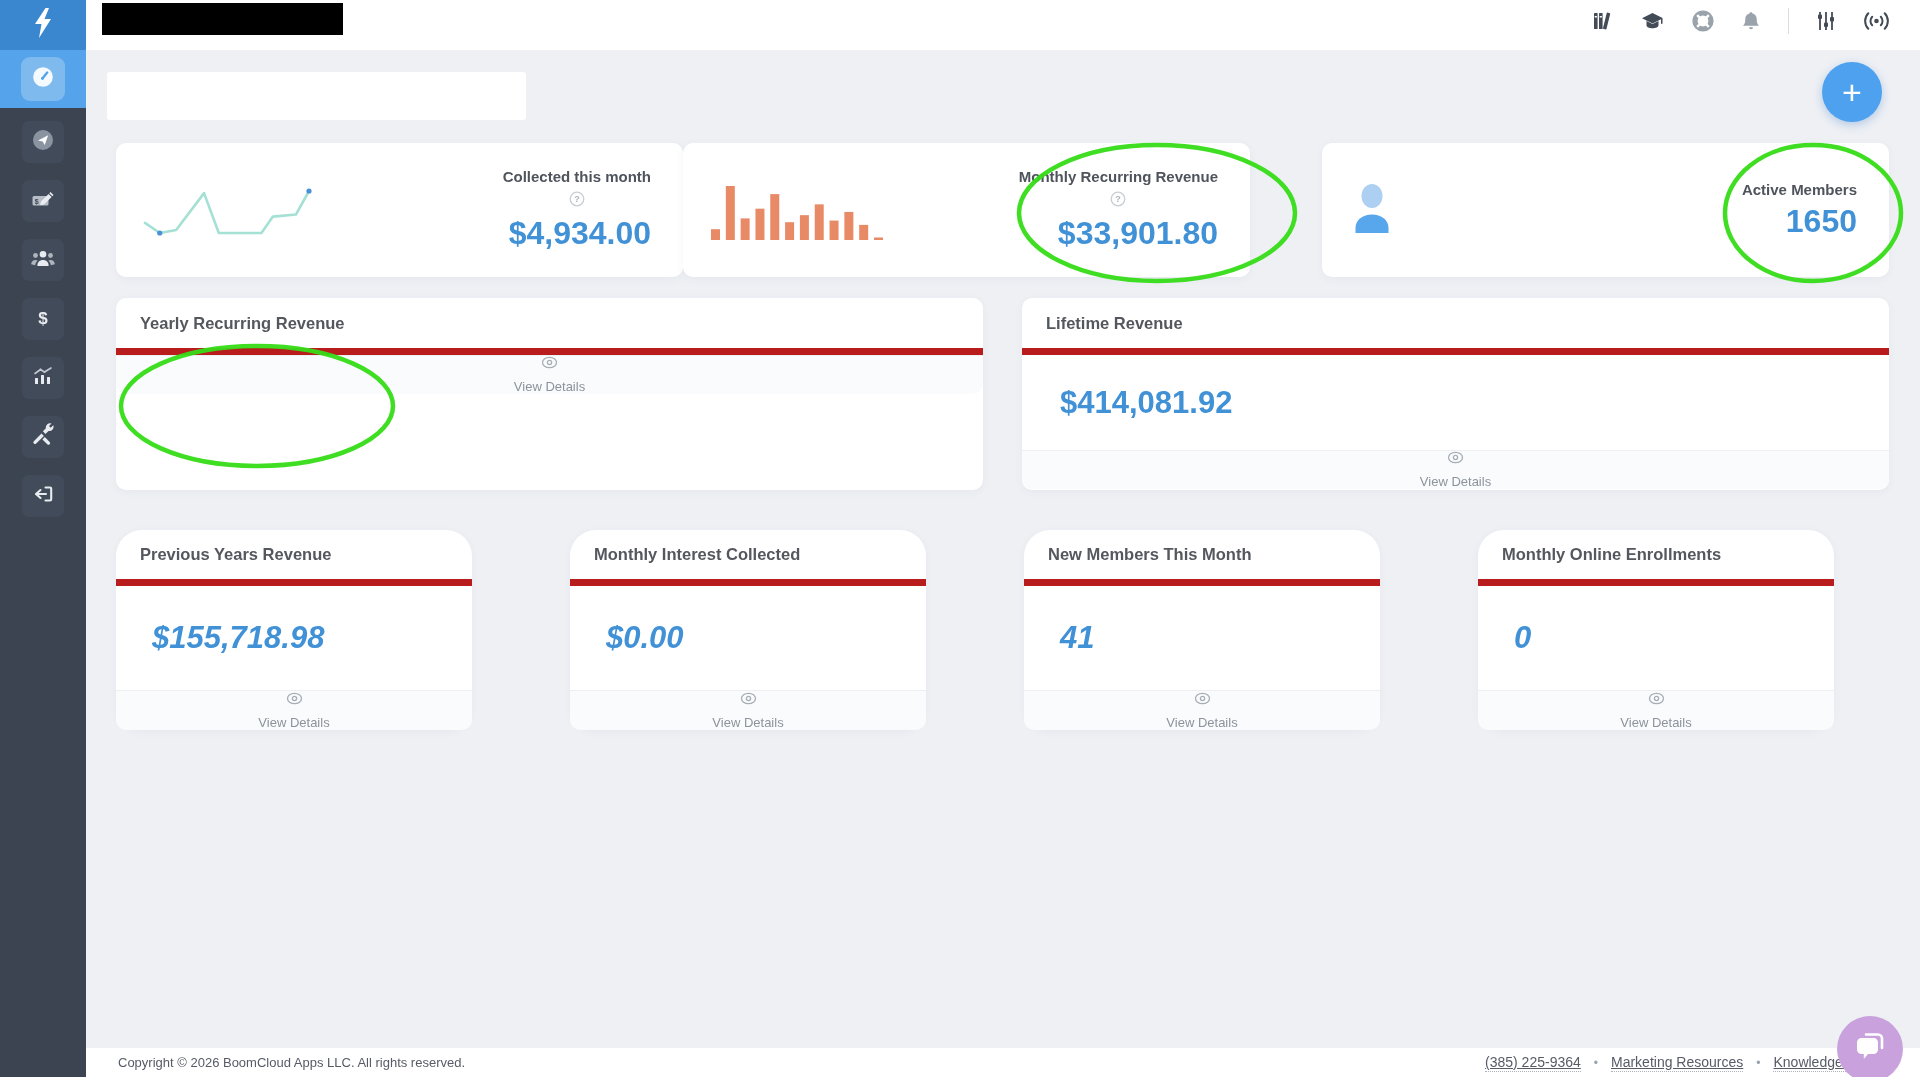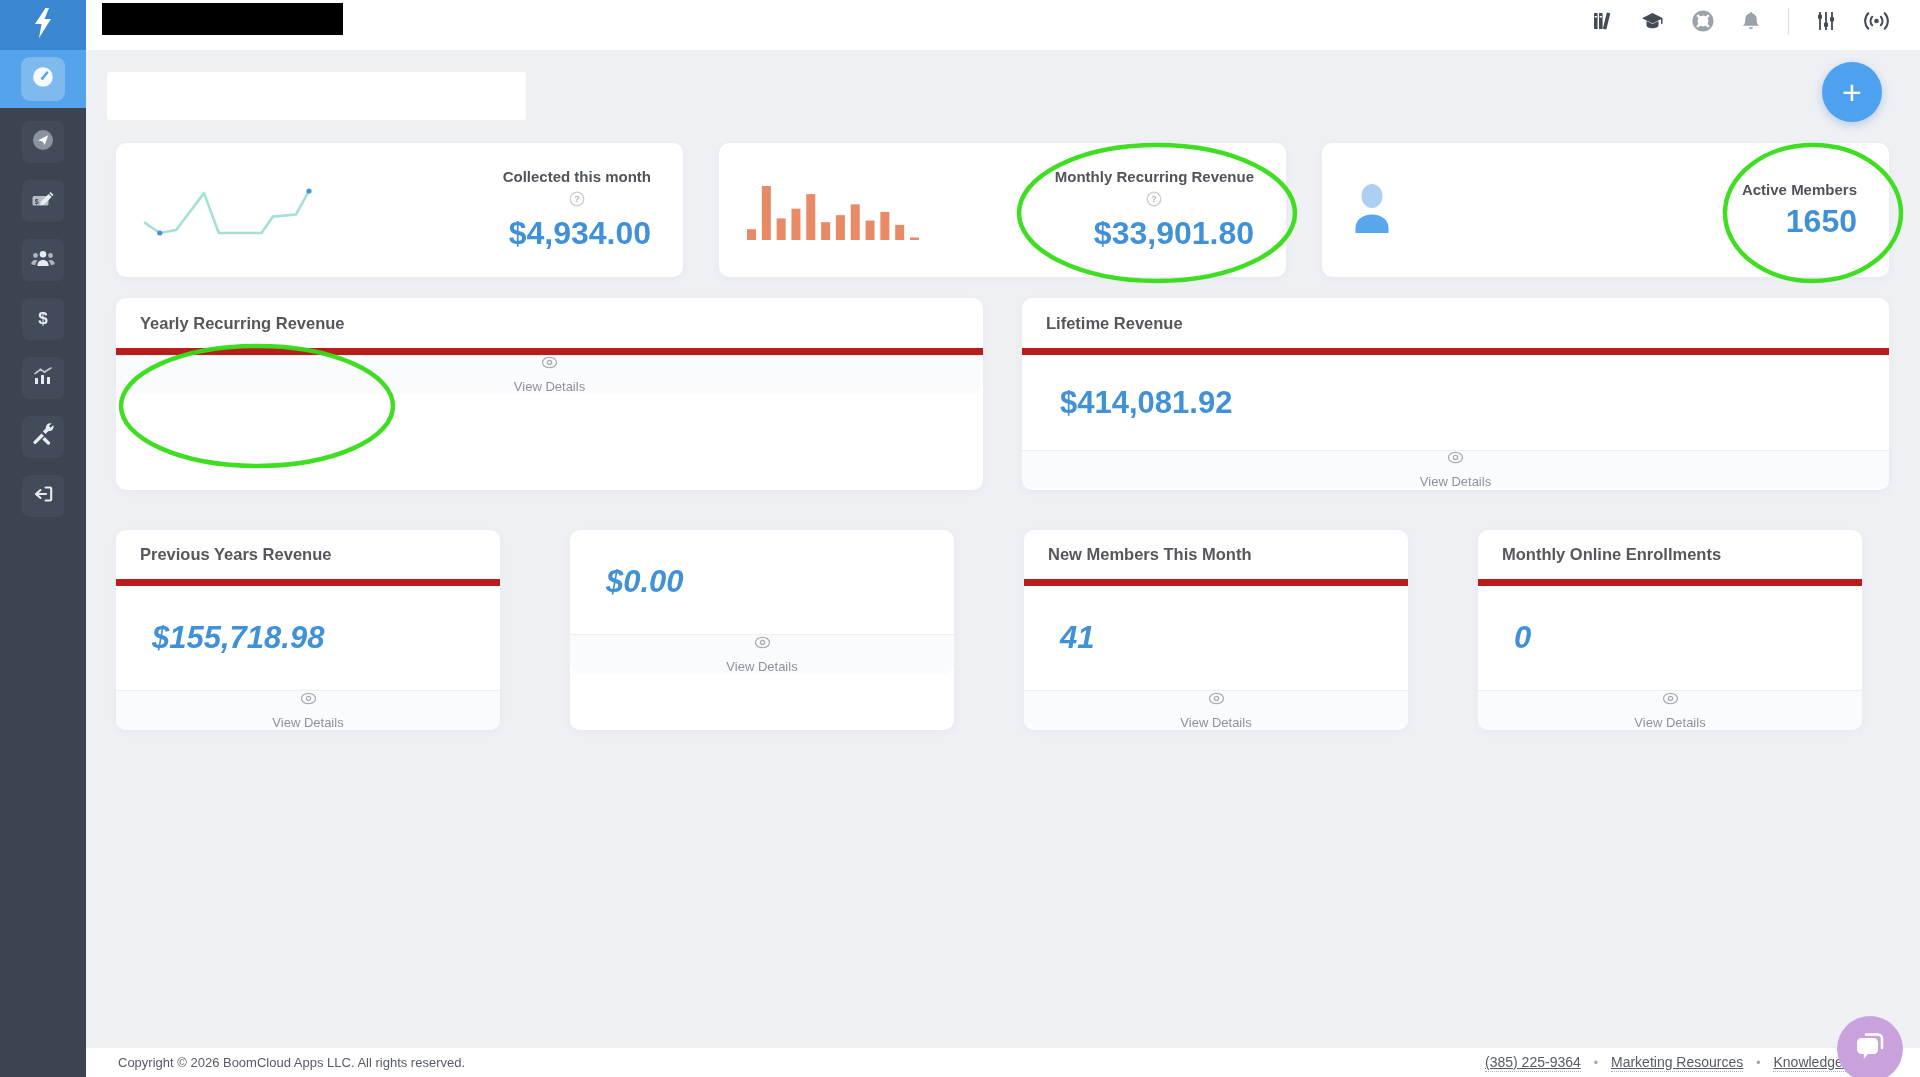--- a/index.html
+++ b/index.html
@@ -46,21 +46,21 @@
   
   .hcard .card-head { display:flex; align-items:center; padding:0 24px; font-size:16.5px; font-weight:700; color:#54575D; border-bottom:7px solid #b91c1c; }
   .hcard .card-body { display:flex; align-items:center; font-size:31px; font-weight:700; color:#4191D6; }
   .hcard .card-foot { display:flex; align-items:center; justify-content:flex-end; gap:7px; padding:0 26px;
                       background:#FAFBFC; border-top:1px solid #EDEFF2; border-radius:0 0 10px 10px;
                       color:#8D939C; font-size:13px; cursor:pointer;flex-direction:column; }
   .r2 { top:298px; height:192px; width:867px; }
   .r2 .card-head { height:57px; }
   .r2 .card-body { height:95px; padding:0 38px; }
   .r2 .card-foot { height:39px; }
-  .r3 { top:530px; height:200px; width:384px; }
+  .r3 { top:530px; height:200px; width:356px;border-radius:26px; }
   .r3 .card-head { height:56px; }
   .r3 .card-body { height:104px; padding:0 36px;font-style:italic; }
   .r3 .card-foot { height:40px; }
 
   
   .footer { position:absolute; left:86px; right:0; bottom:0; height:29px; background:#fff;
             display:flex; align-items:center; justify-content:space-between; padding:0 64px 0 32px; z-index:5; }
   .footer .copy { font-size:13px; color:#565B66; }
   .footer .links { display:flex; align-items:center; gap:13px; font-size:14px; color:#565B66; }
   .footer .flink { border-bottom:1px dotted #ADB3BC; padding-bottom:1px; cursor:pointer;text-decoration:underline; }
@@ -252,21 +252,21 @@
         <svg width="16" height="16" viewBox="0 0 16 16">
             <circle cx="8" cy="8" r="6.8" fill="none" stroke="#C9CED5" stroke-width="1.3"></circle>
             <text x="8" y="11.2" text-anchor="middle" font-size="9" fill="#AEB4BC">?</text>
           </svg>
       </span>
     </div>
     <div class="stat-value">$4,934.00</div>
   </div>
 </div>
 
-<div class="card r1" style="left:719px">
+<div class="card r1" style="left:683px">
   <div class="viz" style="padding-bottom:37px;padding-left:2px">
     <svg width="172" height="58" viewBox="0 0 172 58">
         <rect x="0" y="47.2" width="9" height="10.8" fill="#E98A67"></rect>
         <rect x="14.818181818181818" y="4" width="9" height="54" fill="#E98A67"></rect>
         <rect x="29.636363636363637" y="36.4" width="9" height="21.6" fill="#E98A67"></rect>
         <rect x="44.45454545454545" y="26.680000000000003" width="9" height="31.319999999999997" fill="#E98A67"></rect>
         <rect x="59.27272727272727" y="12.100000000000001" width="9" height="45.9" fill="#E98A67"></rect>
         <rect x="74.0909090909091" y="40.18" width="9" height="17.82" fill="#E98A67"></rect>
         <rect x="88.9090909090909" y="33.16" width="9" height="24.84" fill="#E98A67"></rect>
         <rect x="103.72727272727273" y="22.36" width="9" height="35.64" fill="#E98A67"></rect>
@@ -342,20 +342,21 @@
       <svg width="17" height="13" viewBox="0 0 17 13" fill="none" stroke="#A7ADB5" stroke-width="1.3">
           <ellipse cx="8.5" cy="6.5" rx="7" ry="5.2"></ellipse>
           <circle cx="8.5" cy="6.5" r="2.1"></circle>
         </svg>
     </span>
     <span>View Details</span>
   </div>
 </div>
 
 <div class="card hcard r3" style="left:570px">
+  <div class="card-head">Monthly Interest Collected</div>
   <div class="card-body">$0.00</div>
   <div class="card-foot">
     <span>
       <svg width="17" height="13" viewBox="0 0 17 13" fill="none" stroke="#A7ADB5" stroke-width="1.3">
           <ellipse cx="8.5" cy="6.5" rx="7" ry="5.2"></ellipse>
           <circle cx="8.5" cy="6.5" r="2.1"></circle>
         </svg>
     </span>
     <span>View Details</span>
   </div>

